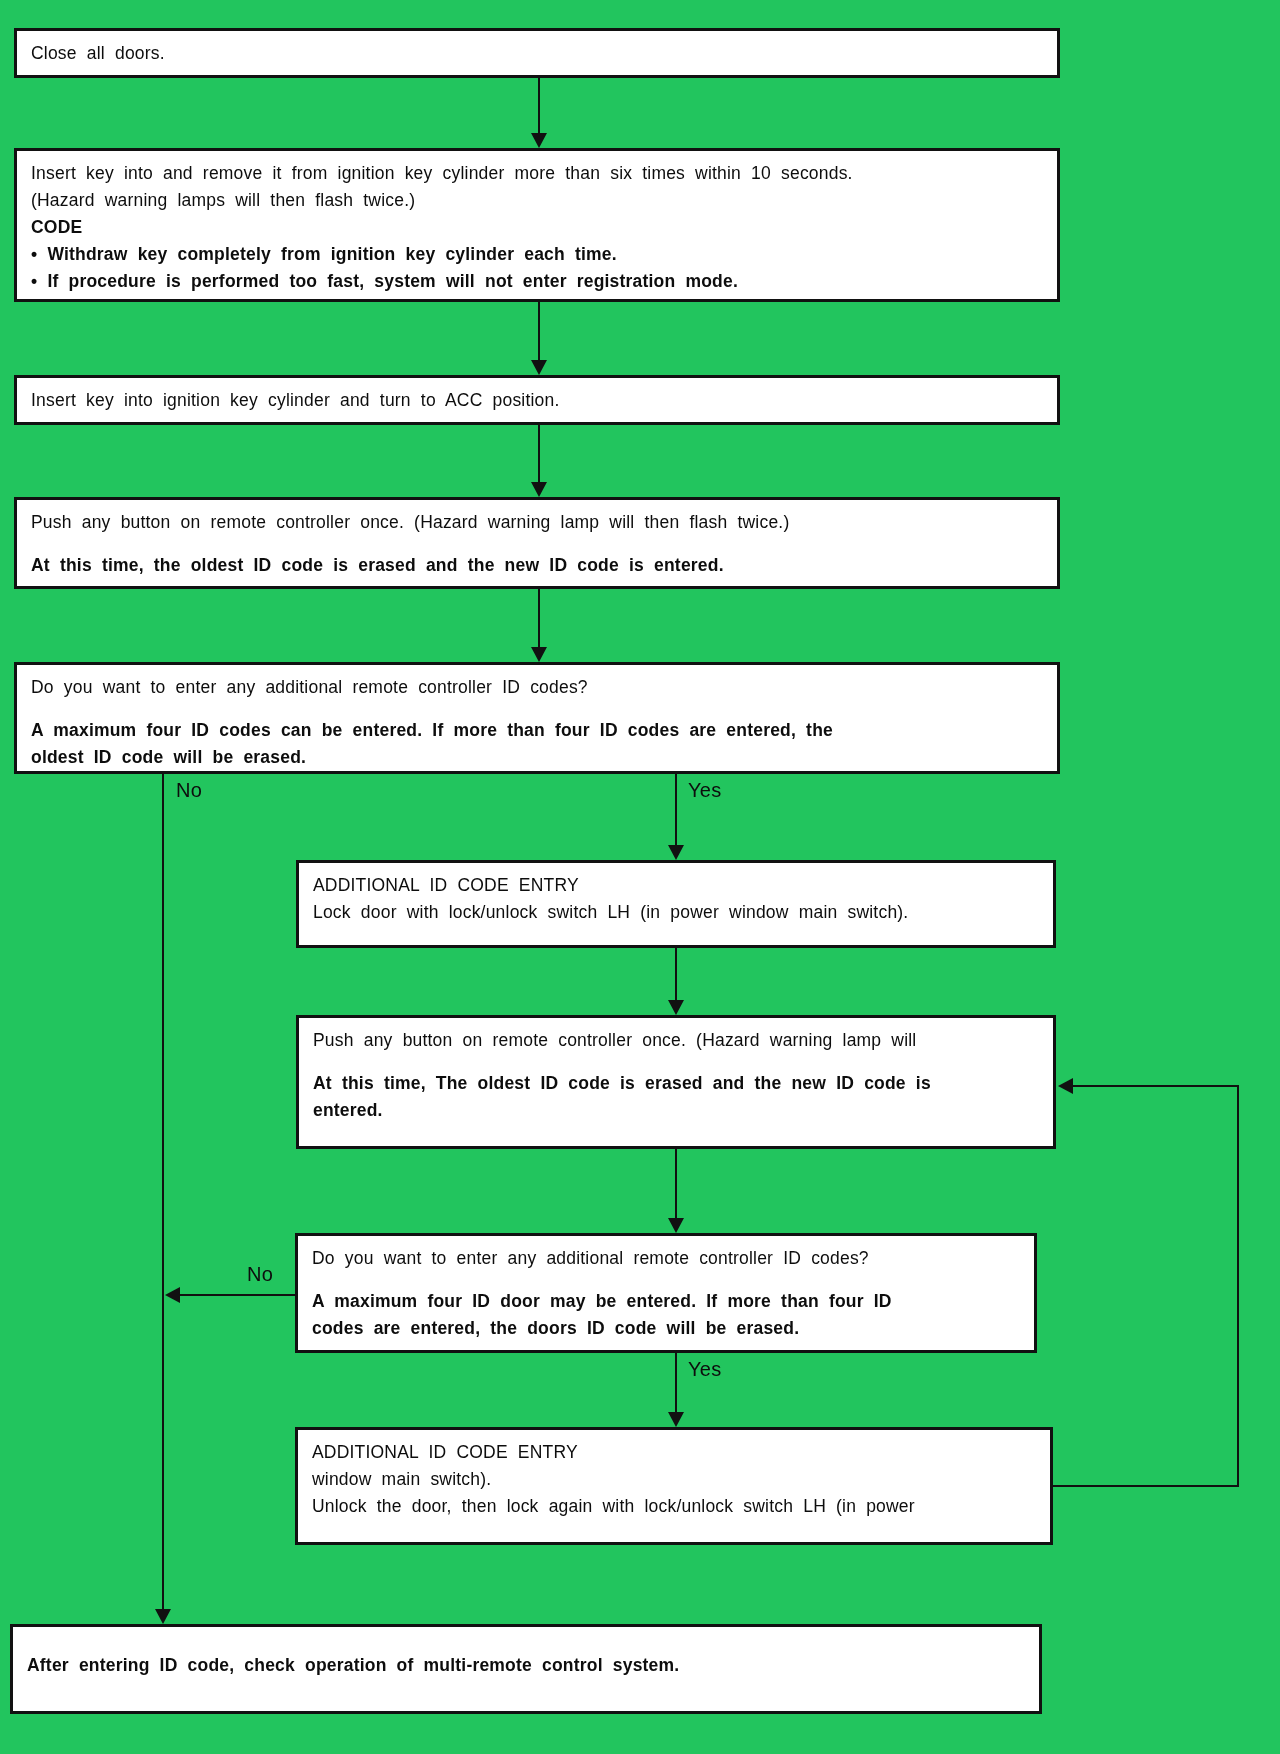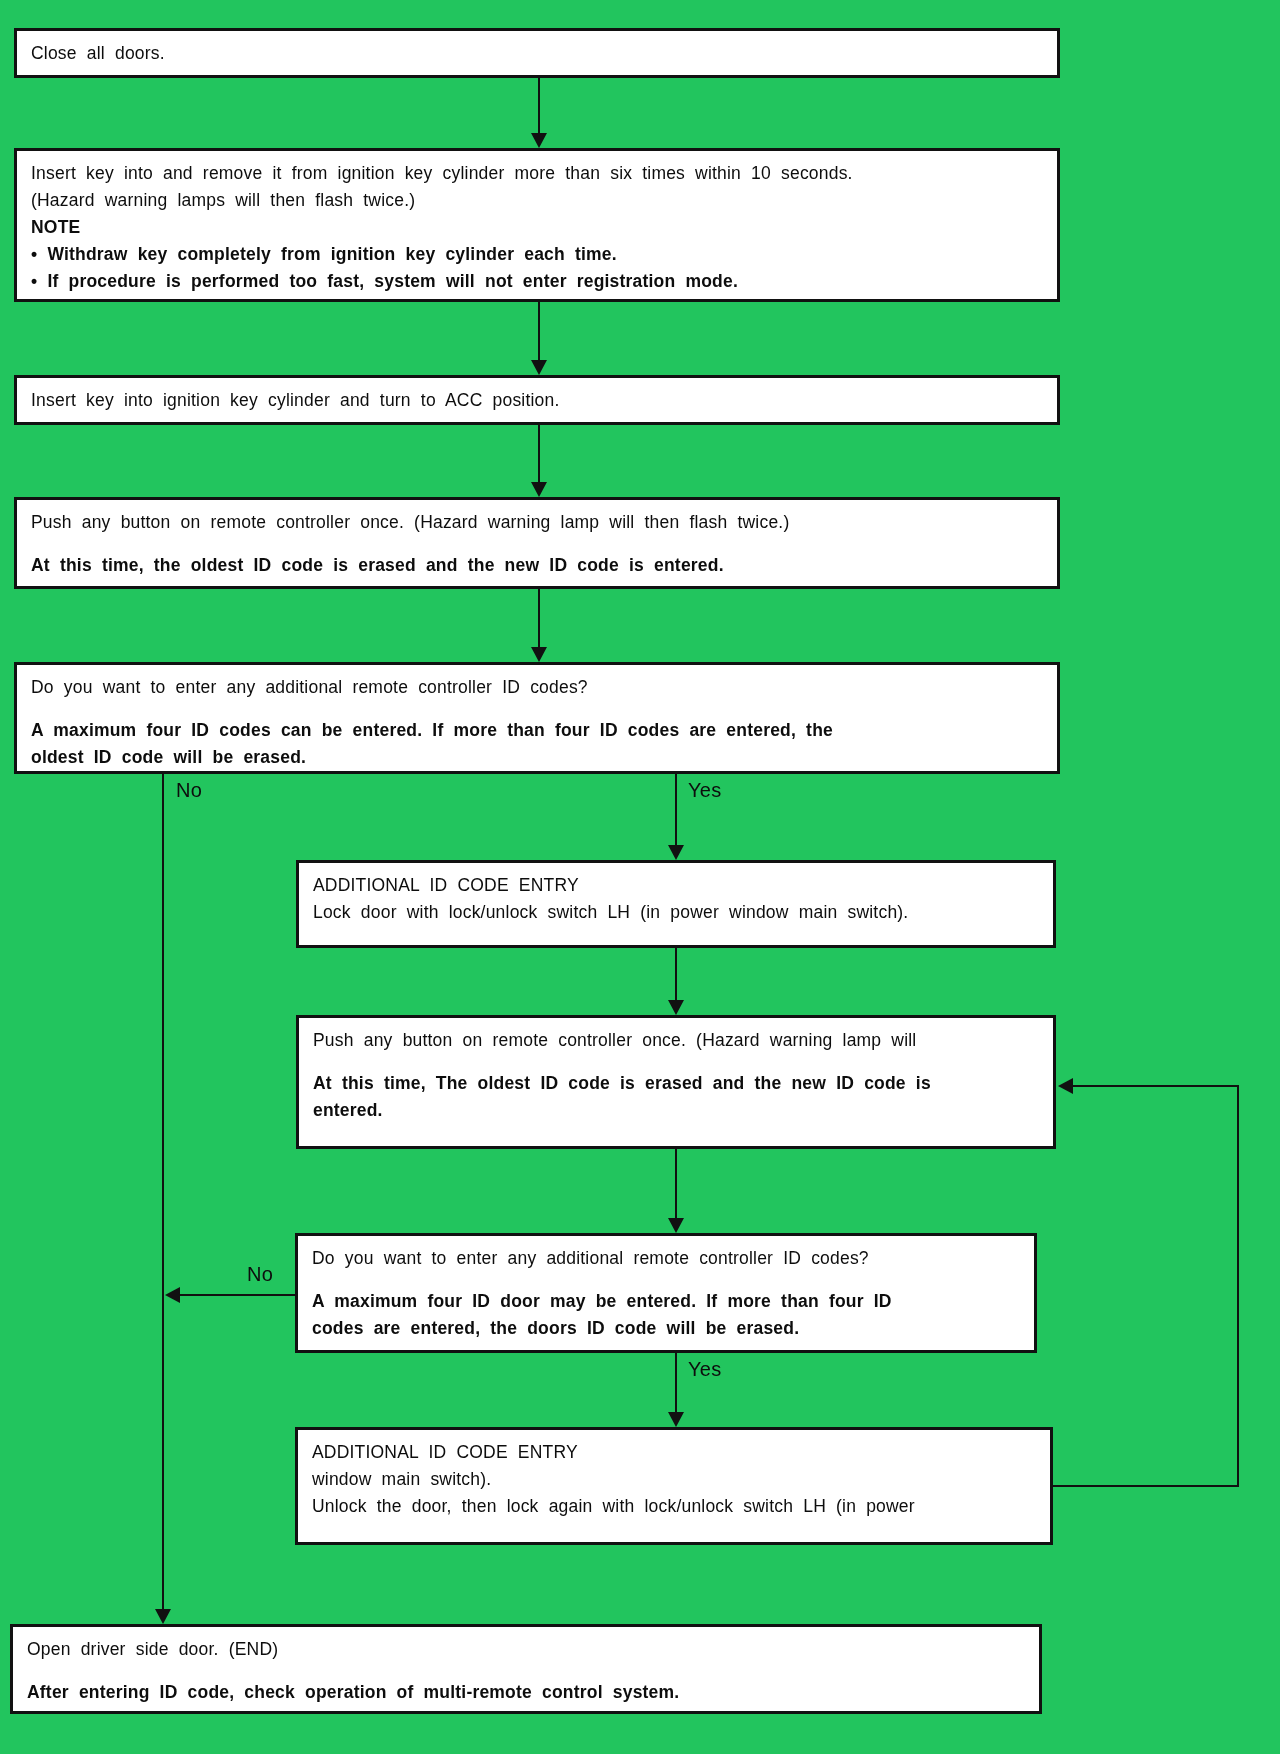--- a/index.html
+++ b/index.html
@@ -54,21 +54,21 @@
   <div class="box" style="left:14px;top:28px;width:1046px;height:50px;">
     <div class="line">Close all doors.</div>
   </div>
 
   <div class="vline" style="left:538px;top:78px;height:56px;"></div>
   <div class="arr-down" style="left:531px;top:133px;"></div>
 
   <div class="box" style="left:14px;top:148px;width:1046px;height:154px;">
     <div class="line">Insert key into and remove it from ignition key cylinder more than six times within 10 seconds.</div>
     <div class="line">(Hazard warning lamps will then flash twice.)</div>
-    <div class="line b">NOTE</div>
+    <div class="line b">CODE</div>
     <div class="line b">• Withdraw key completely from ignition key cylinder each time.</div>
     <div class="line b">• If procedure is performed too fast, system will not enter registration mode.</div>
   </div>
 
   <div class="vline" style="left:538px;top:302px;height:59px;"></div>
   <div class="arr-down" style="left:531px;top:360px;"></div>
 
   <div class="box" style="left:14px;top:375px;width:1046px;height:50px;">
     <div class="line">Insert key into ignition key cylinder and turn to ACC position.</div>
   </div>
@@ -134,17 +134,16 @@
     <div class="line">window main switch).</div>
     <div class="line">Unlock the door, then lock again with lock/unlock switch LH (in power</div>
   </div>
 
   <div class="hline" style="left:1053px;top:1485px;width:186px;"></div>
   <div class="vline" style="left:1237px;top:1085px;height:402px;"></div>
   <div class="hline" style="left:1071px;top:1085px;width:168px;"></div>
   <div class="arr-left" style="left:1058px;top:1078px;"></div>
 
   <div class="box" style="left:10px;top:1624px;width:1032px;height:90px;">
-    <div class="line">Open driver side door. (END)</div>
     <div class="line b mt">After entering ID code, check operation of multi-remote control system.</div>
   </div>
 
 </div>
 
 </body></html>

